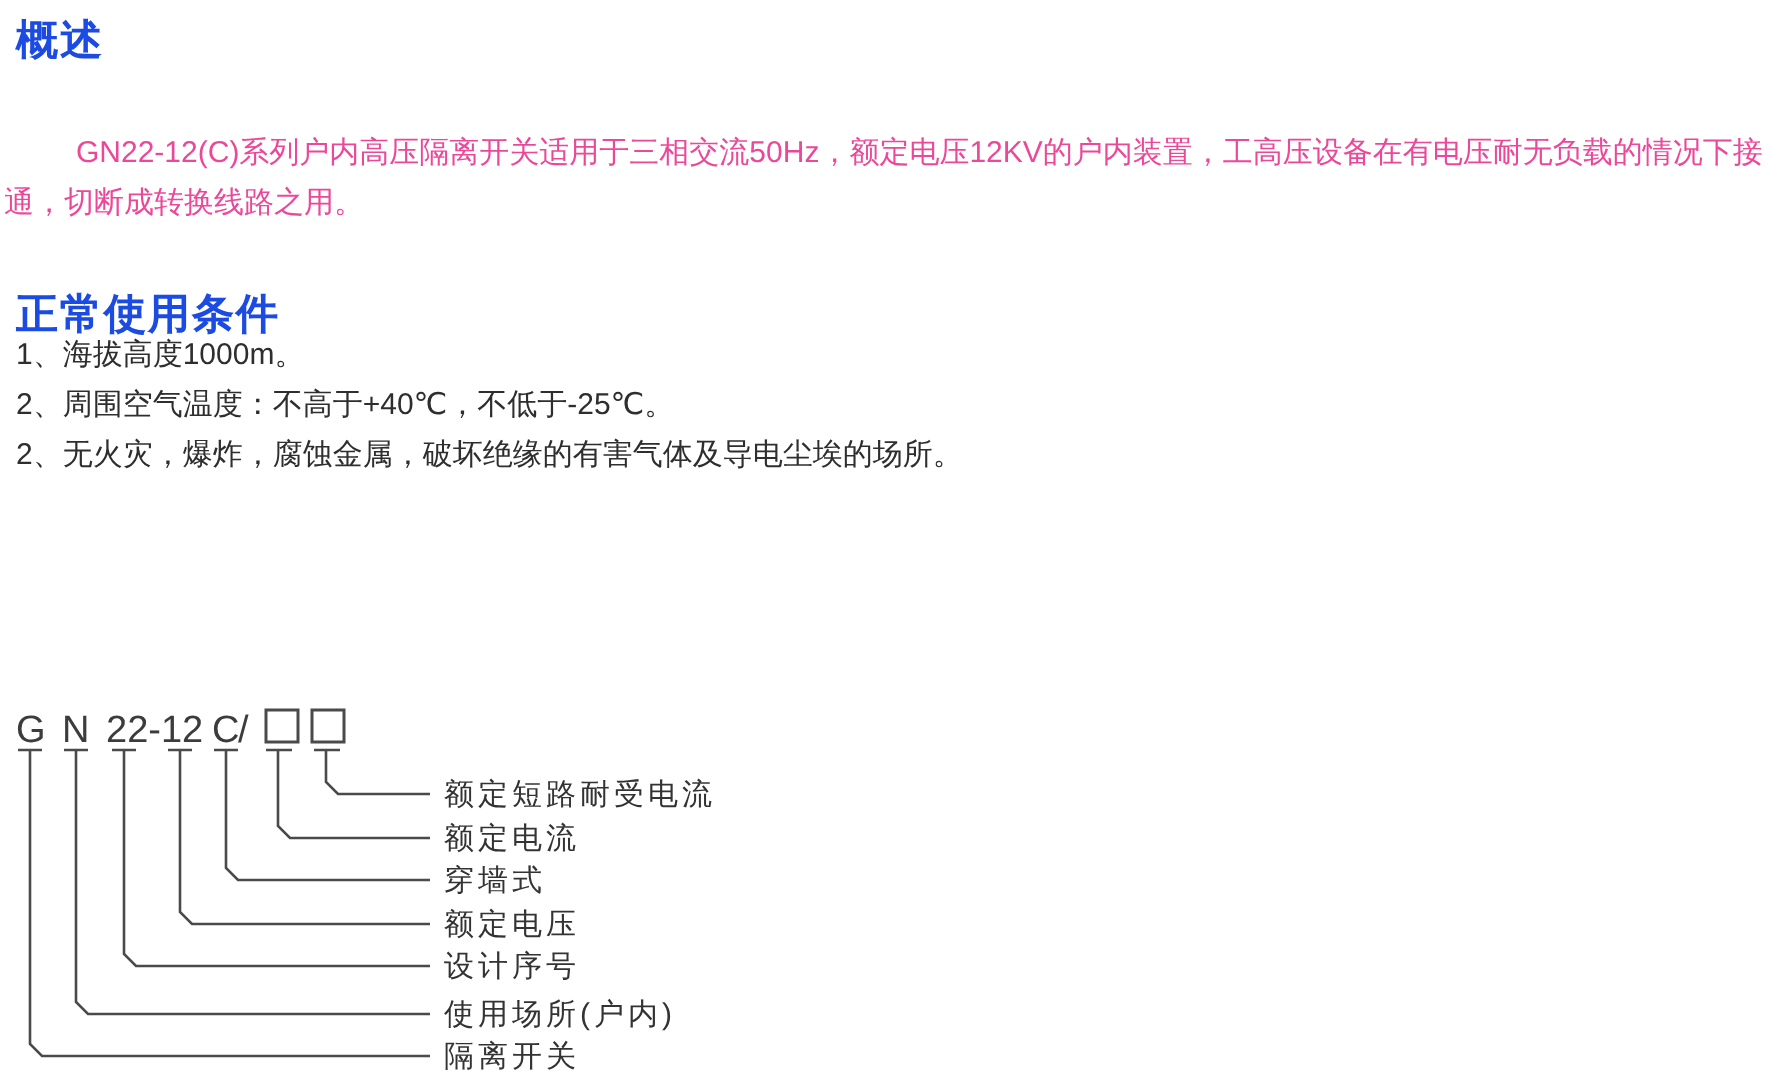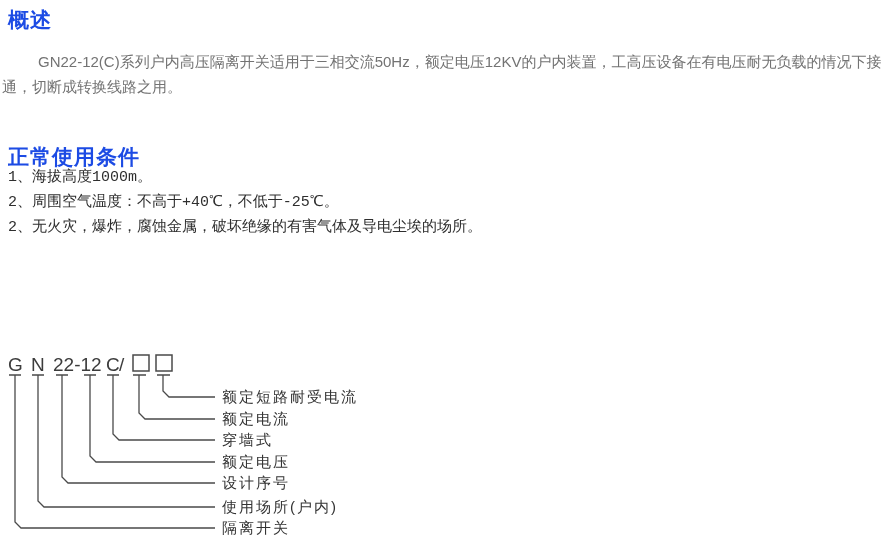--- a/index.html
+++ b/index.html
@@ -24,35 +24,34 @@
     letter-spacing: 1px;
     white-space: nowrap;
   }
   #h-overview   { top: 6px; }
   #h-conditions { top: 128px; margin-top: 15px; }
   #h-model      { top: 317px; }
 
   .para {
     position: absolute;
     left: 2px;
-    top: 49px;
+    top: 64px;
     width: 884px;
     font-size: 15px;
     line-height: 25px;
     text-indent: 36px;
-    color: #737373;
+    color: #ec4899;
   }
 
   .cond-list {
     position: absolute;
     left: 8px;
     top: 165px;
     font-size: 15px;
     color: #2e2e2e;
-    font-family: Liberation Mono, monospace;
   }
   .cond-item {
     height: 25px;
     line-height: 25px;
     white-space: nowrap;
   }
 
   .model-svg {
     position: absolute;
     left: 0;

